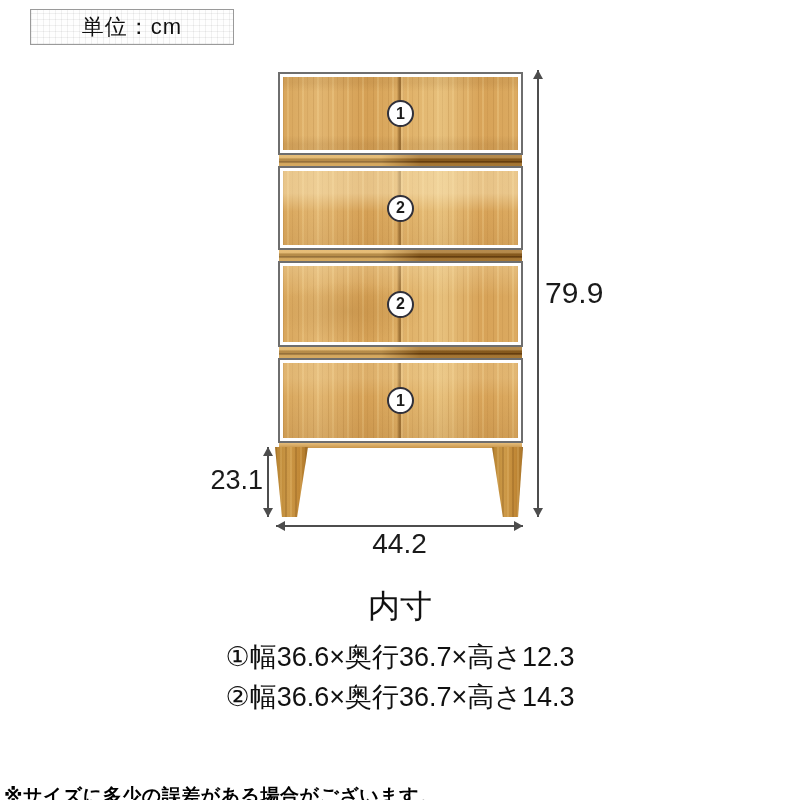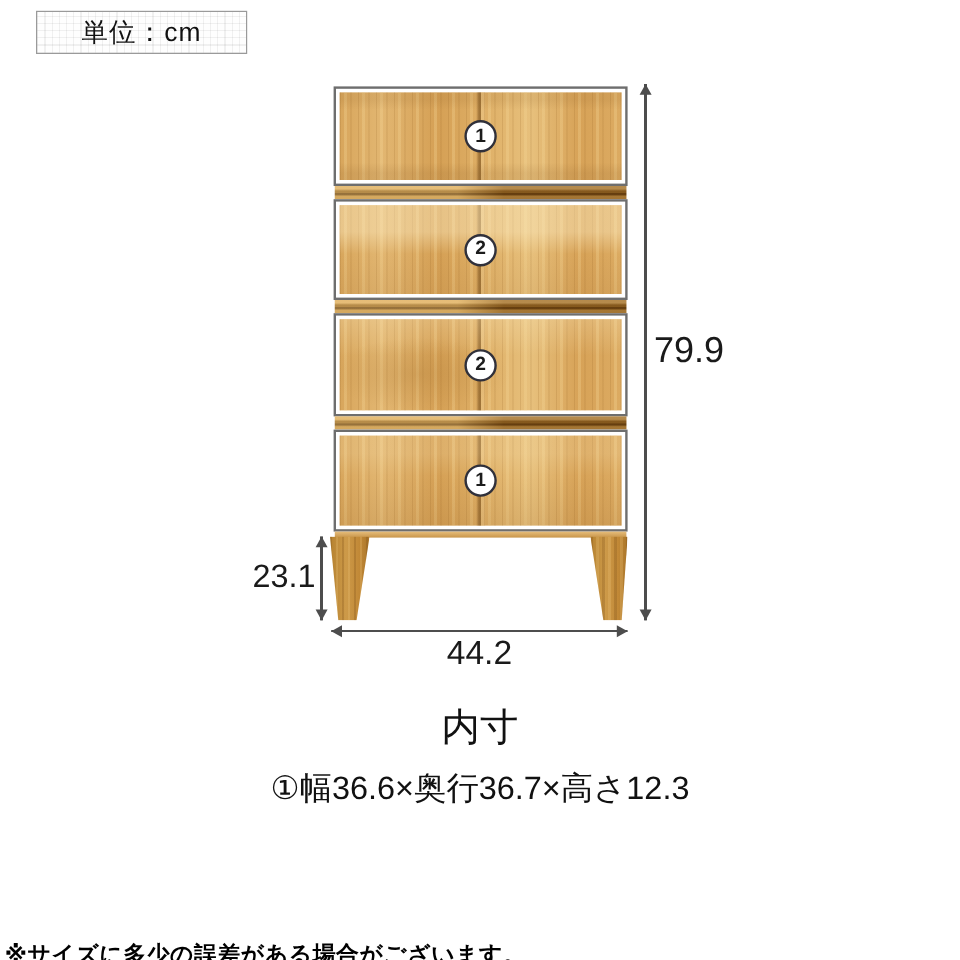--- a/index.html
+++ b/index.html
@@ -9,21 +9,21 @@
     width:800px; height:800px;
     background:#ffffff;
     font-family:"Liberation Sans","DejaVu Sans",sans-serif;
     color:#111;
     overflow:hidden;
   }
 
   
   .unit-box {
     position:absolute; left:30px; top:9px;
-    width:176px; height:36px;
+    width:204px; height:36px;
     border:1px solid #9a9a9a;
     background-color:#fefefe;
     background-image:
       repeating-linear-gradient(0deg, rgba(0,0,0,0.055) 0 1px, transparent 1px 6px),
       repeating-linear-gradient(90deg, rgba(0,0,0,0.055) 0 1px, transparent 1px 6px);
     display:flex; align-items:center; justify-content:center;
     font-size:22px; letter-spacing:1px; color:#111;
   }
 
   
@@ -174,15 +174,16 @@
 
 <div class="dim-v arrow-leg"></div>
 <div class="dim-label label-leg">23.1</div>
 
 <div class="dim-h arrow-width"></div>
 <div class="dim-label label-width">44.2</div>
 
 <div class="inner-dims">
   <div class="inner-dims-title">内寸</div>
   <div class="inner-dims-line">①幅36.6×奥行36.7×高さ12.3</div>
+  <div class="inner-dims-line">②幅36.6×奥行36.7×高さ14.3</div>
 </div>
 
 <div class="footnote">※サイズに多少の誤差がある場合がございます。</div>
 
 </body></html>

